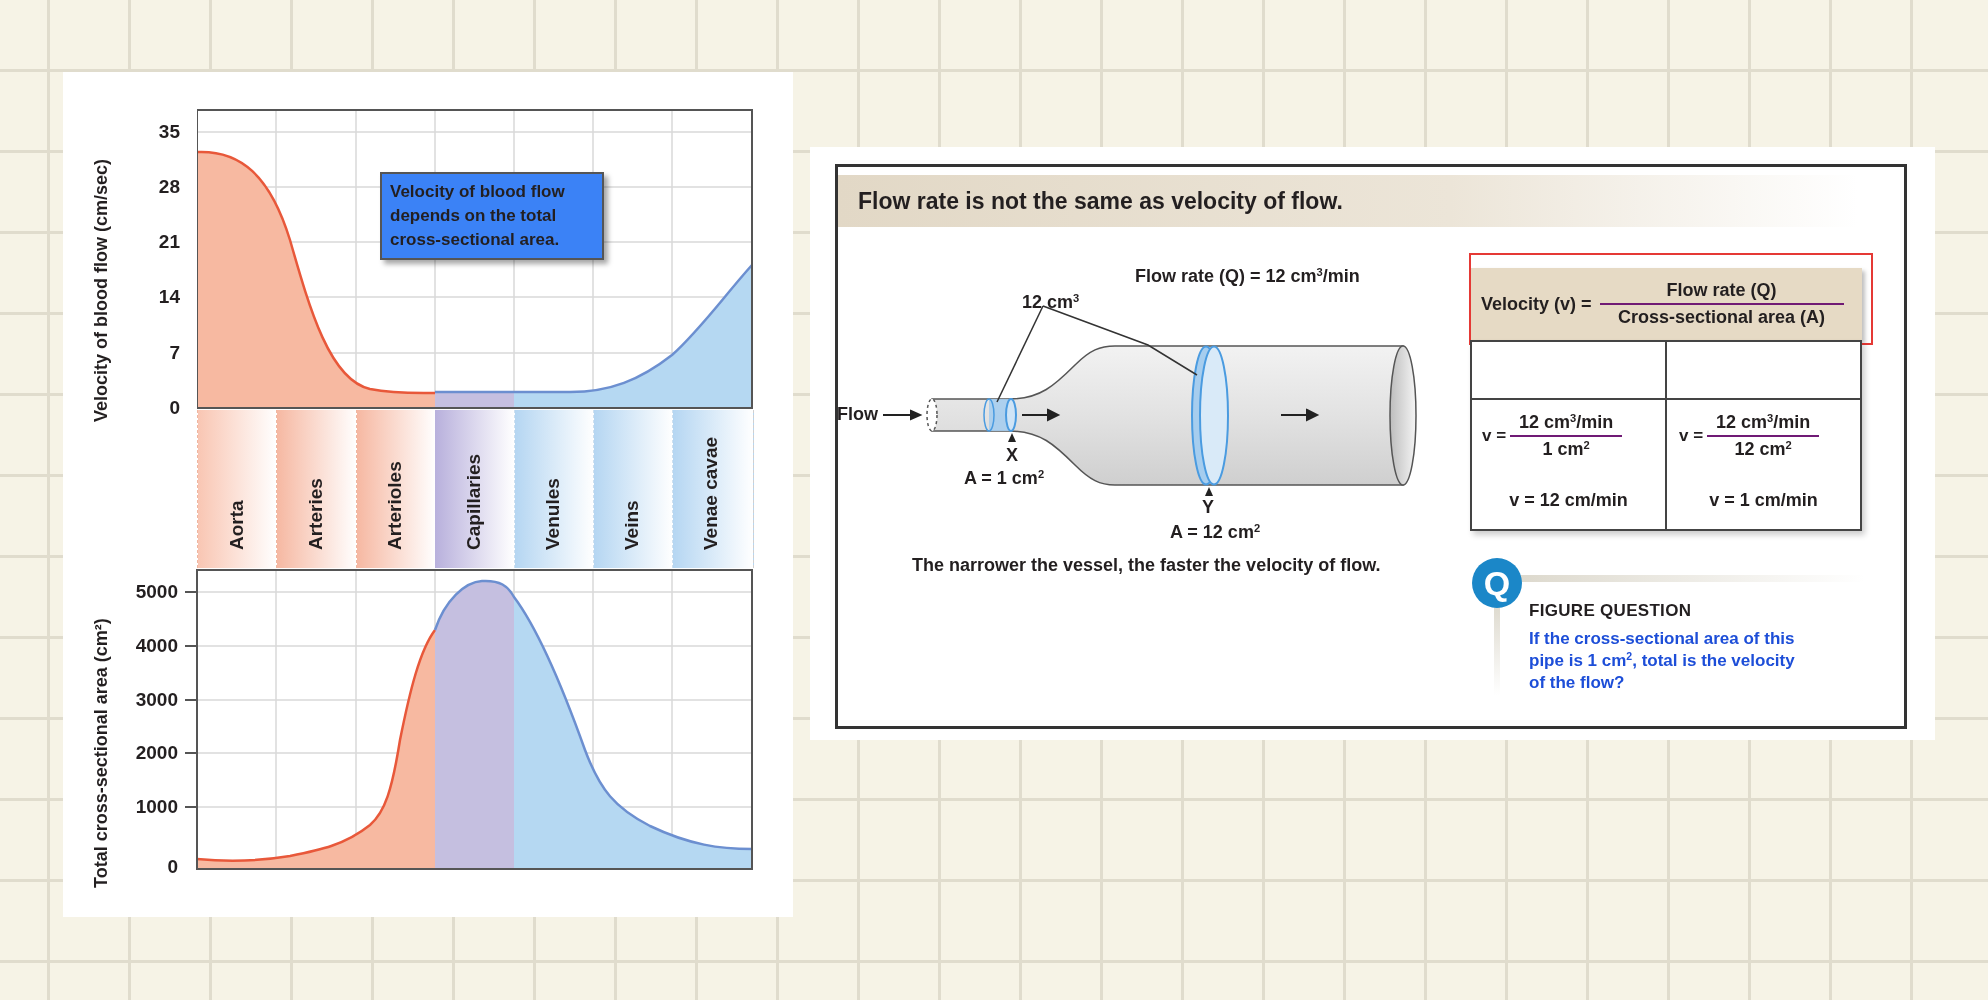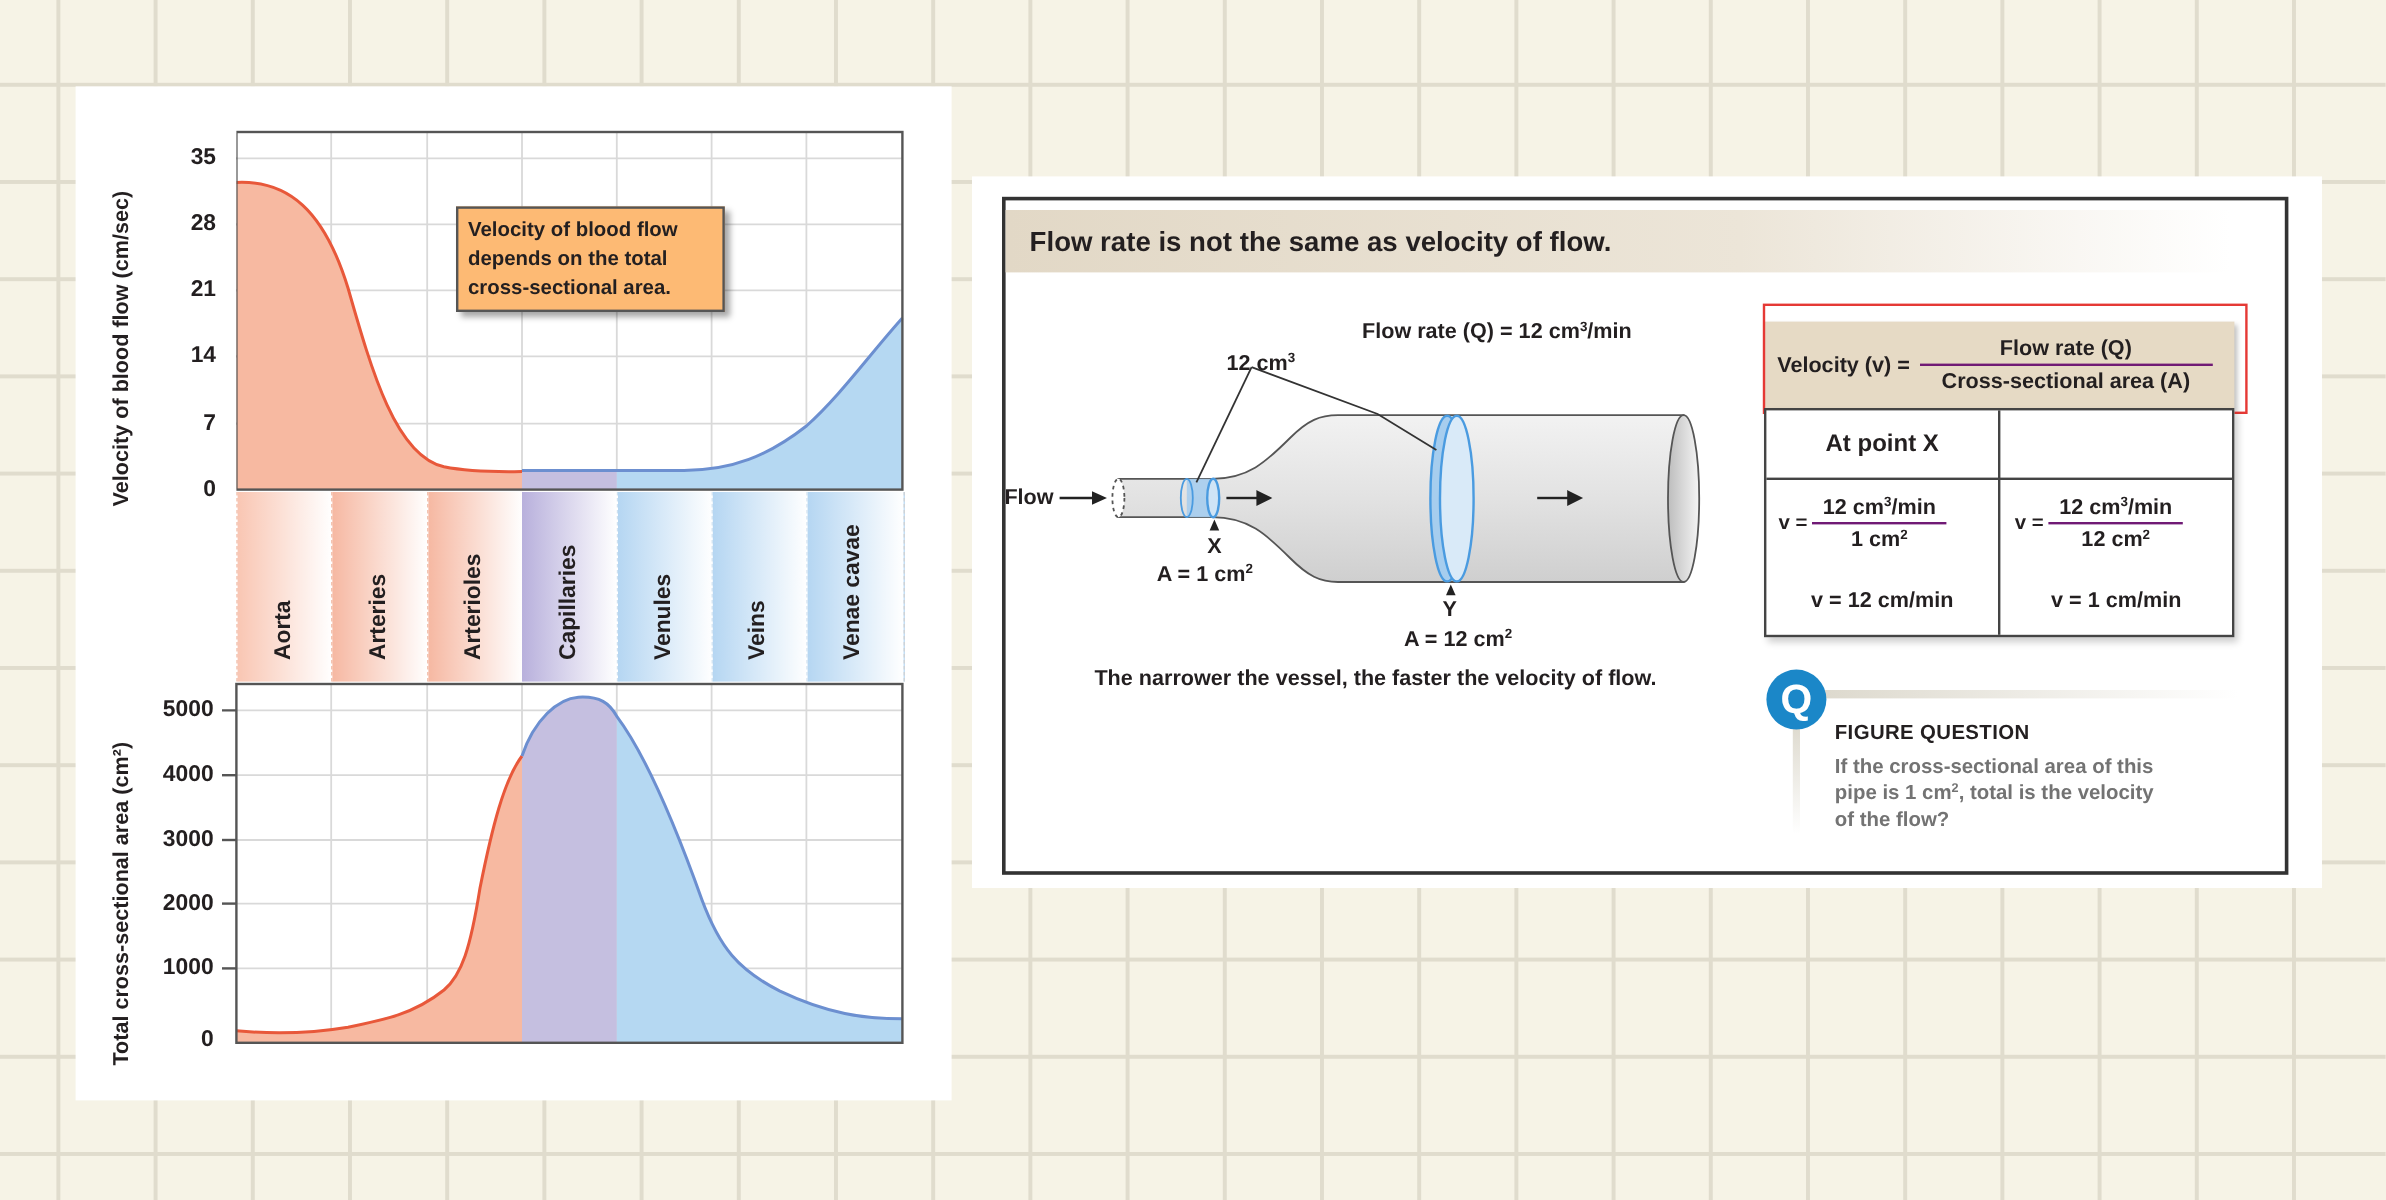--- a/index.html
+++ b/index.html
@@ -12,21 +12,21 @@
     background-size:81px 81px;
     background-position:47px 69px;
     font-family:"Liberation Sans", sans-serif;
     color:#231f20;
   }
   .abs { position:absolute; }
   .panel { position:absolute; background:#fff; }
   .ytick { position:absolute; font-weight:bold; font-size:19px; text-align:right; width:60px; }
   .ylabel { position:absolute; font-weight:bold; font-size:18px; white-space:nowrap; transform-origin:0 0; transform:rotate(-90deg); }
   .vlabel { position:absolute; font-weight:bold; font-size:19px; white-space:nowrap; transform-origin:0 0; transform:rotate(-90deg); }
-  .callout { position:absolute; background:#fdba74; border:2px solid #555; box-shadow:4px 4px 5px rgba(0,0,0,0.35);
+  .callout { position:absolute; background:#3b82f6; border:2px solid #555; box-shadow:4px 4px 5px rgba(0,0,0,0.35);
     font-weight:bold; font-size:17px; line-height:24px; padding:6px 8px; }
   .frame { position:absolute; border:3px solid #333; box-sizing:border-box; }
   .hdr { position:absolute; background:linear-gradient(to right, #e2d8c6 0%, #ece5d8 60%, #ffffff 100%);
     font-weight:bold; font-size:23px; line-height:52px; padding-left:20px; box-sizing:border-box; }
   .lbl { position:absolute; font-size:18px; font-weight:bold; white-space:nowrap; color:#231f20; }
   sup { font-size:0.62em; vertical-align:0.55em; line-height:0; }
   .formula { position:absolute; background:#e6dac5; box-shadow:3px 3px 4px rgba(0,0,0,0.25); }
   .redbox { position:absolute; border:2px solid #e53935; box-sizing:border-box; }
   .frac { display:inline-flex; flex-direction:column; align-items:center; vertical-align:middle; }
   .frac .num { padding:0 4px 2px; border-bottom:2px solid #701a75; }
@@ -225,21 +225,20 @@
       <span class="den">Cross-sectional area (A)</span>
     </span>
   </div>
 </div>
 <div class="redbox" style="left:1469px; top:253px; width:404px; height:92px;"></div>
 
 <div class="tbl" style="left:1470px; top:340px; width:392px; height:191px;">
   <div class="abs" style="left:193px; top:0; width:2px; height:187px; background:#444;"></div>
   <div class="abs" style="left:0; top:56px; width:388px; height:2px; background:#444;"></div>
 
-  <div class="cell" style="left:0; top:0; width:193px; height:56px; line-height:56px; text-align:center; font-size:20px;">At point X</div>
 
   <div class="cell" style="left:10px; top:70px; width:180px; display:flex; align-items:center;">
     <span style="margin-right:4px; font-size:17px;">v =</span>
     <span class="frac">
       <span class="num" style="width:104px; text-align:center;"><span>12 cm</span><sup>3</sup><span>/min</span></span>
       <span class="den"><span>1 cm</span><sup>2</sup></span>
     </span>
   </div>
   <div class="cell" style="left:0; top:148px; width:193px; text-align:center;">v = 12 cm/min</div>
 
@@ -250,17 +249,17 @@
       <span class="den"><span>12 cm</span><sup>2</sup></span>
     </span>
   </div>
   <div class="cell" style="left:195px; top:148px; width:193px; text-align:center;">v = 1 cm/min</div>
 </div>
 
 <div class="abs" style="left:1510px; top:575px; width:355px; height:7px; background:linear-gradient(to right,#dcd8cc,#fff);"></div>
 <div class="abs" style="left:1494px; top:600px; width:6px; height:95px; background:linear-gradient(to bottom,#dcd8cc,#fff);"></div>
 <div class="qcircle" style="left:1472px; top:558px;">Q</div>
 <div class="abs" style="left:1529px; top:601px; font-weight:bold; font-size:17px; letter-spacing:0.3px;">FIGURE QUESTION</div>
-<div class="abs" style="left:1529px; top:628px; font-weight:bold; font-size:17px; line-height:22px; color:#737373;">
+<div class="abs" style="left:1529px; top:628px; font-weight:bold; font-size:17px; line-height:22px; color:#1d4ed8;">
   <div>If the cross-sectional area of this</div>
   <div><span>pipe is 1 cm</span><sup>2</sup><span>, total is the velocity</span></div>
   <div>of the flow?</div>
 </div>
 
 </body></html>

